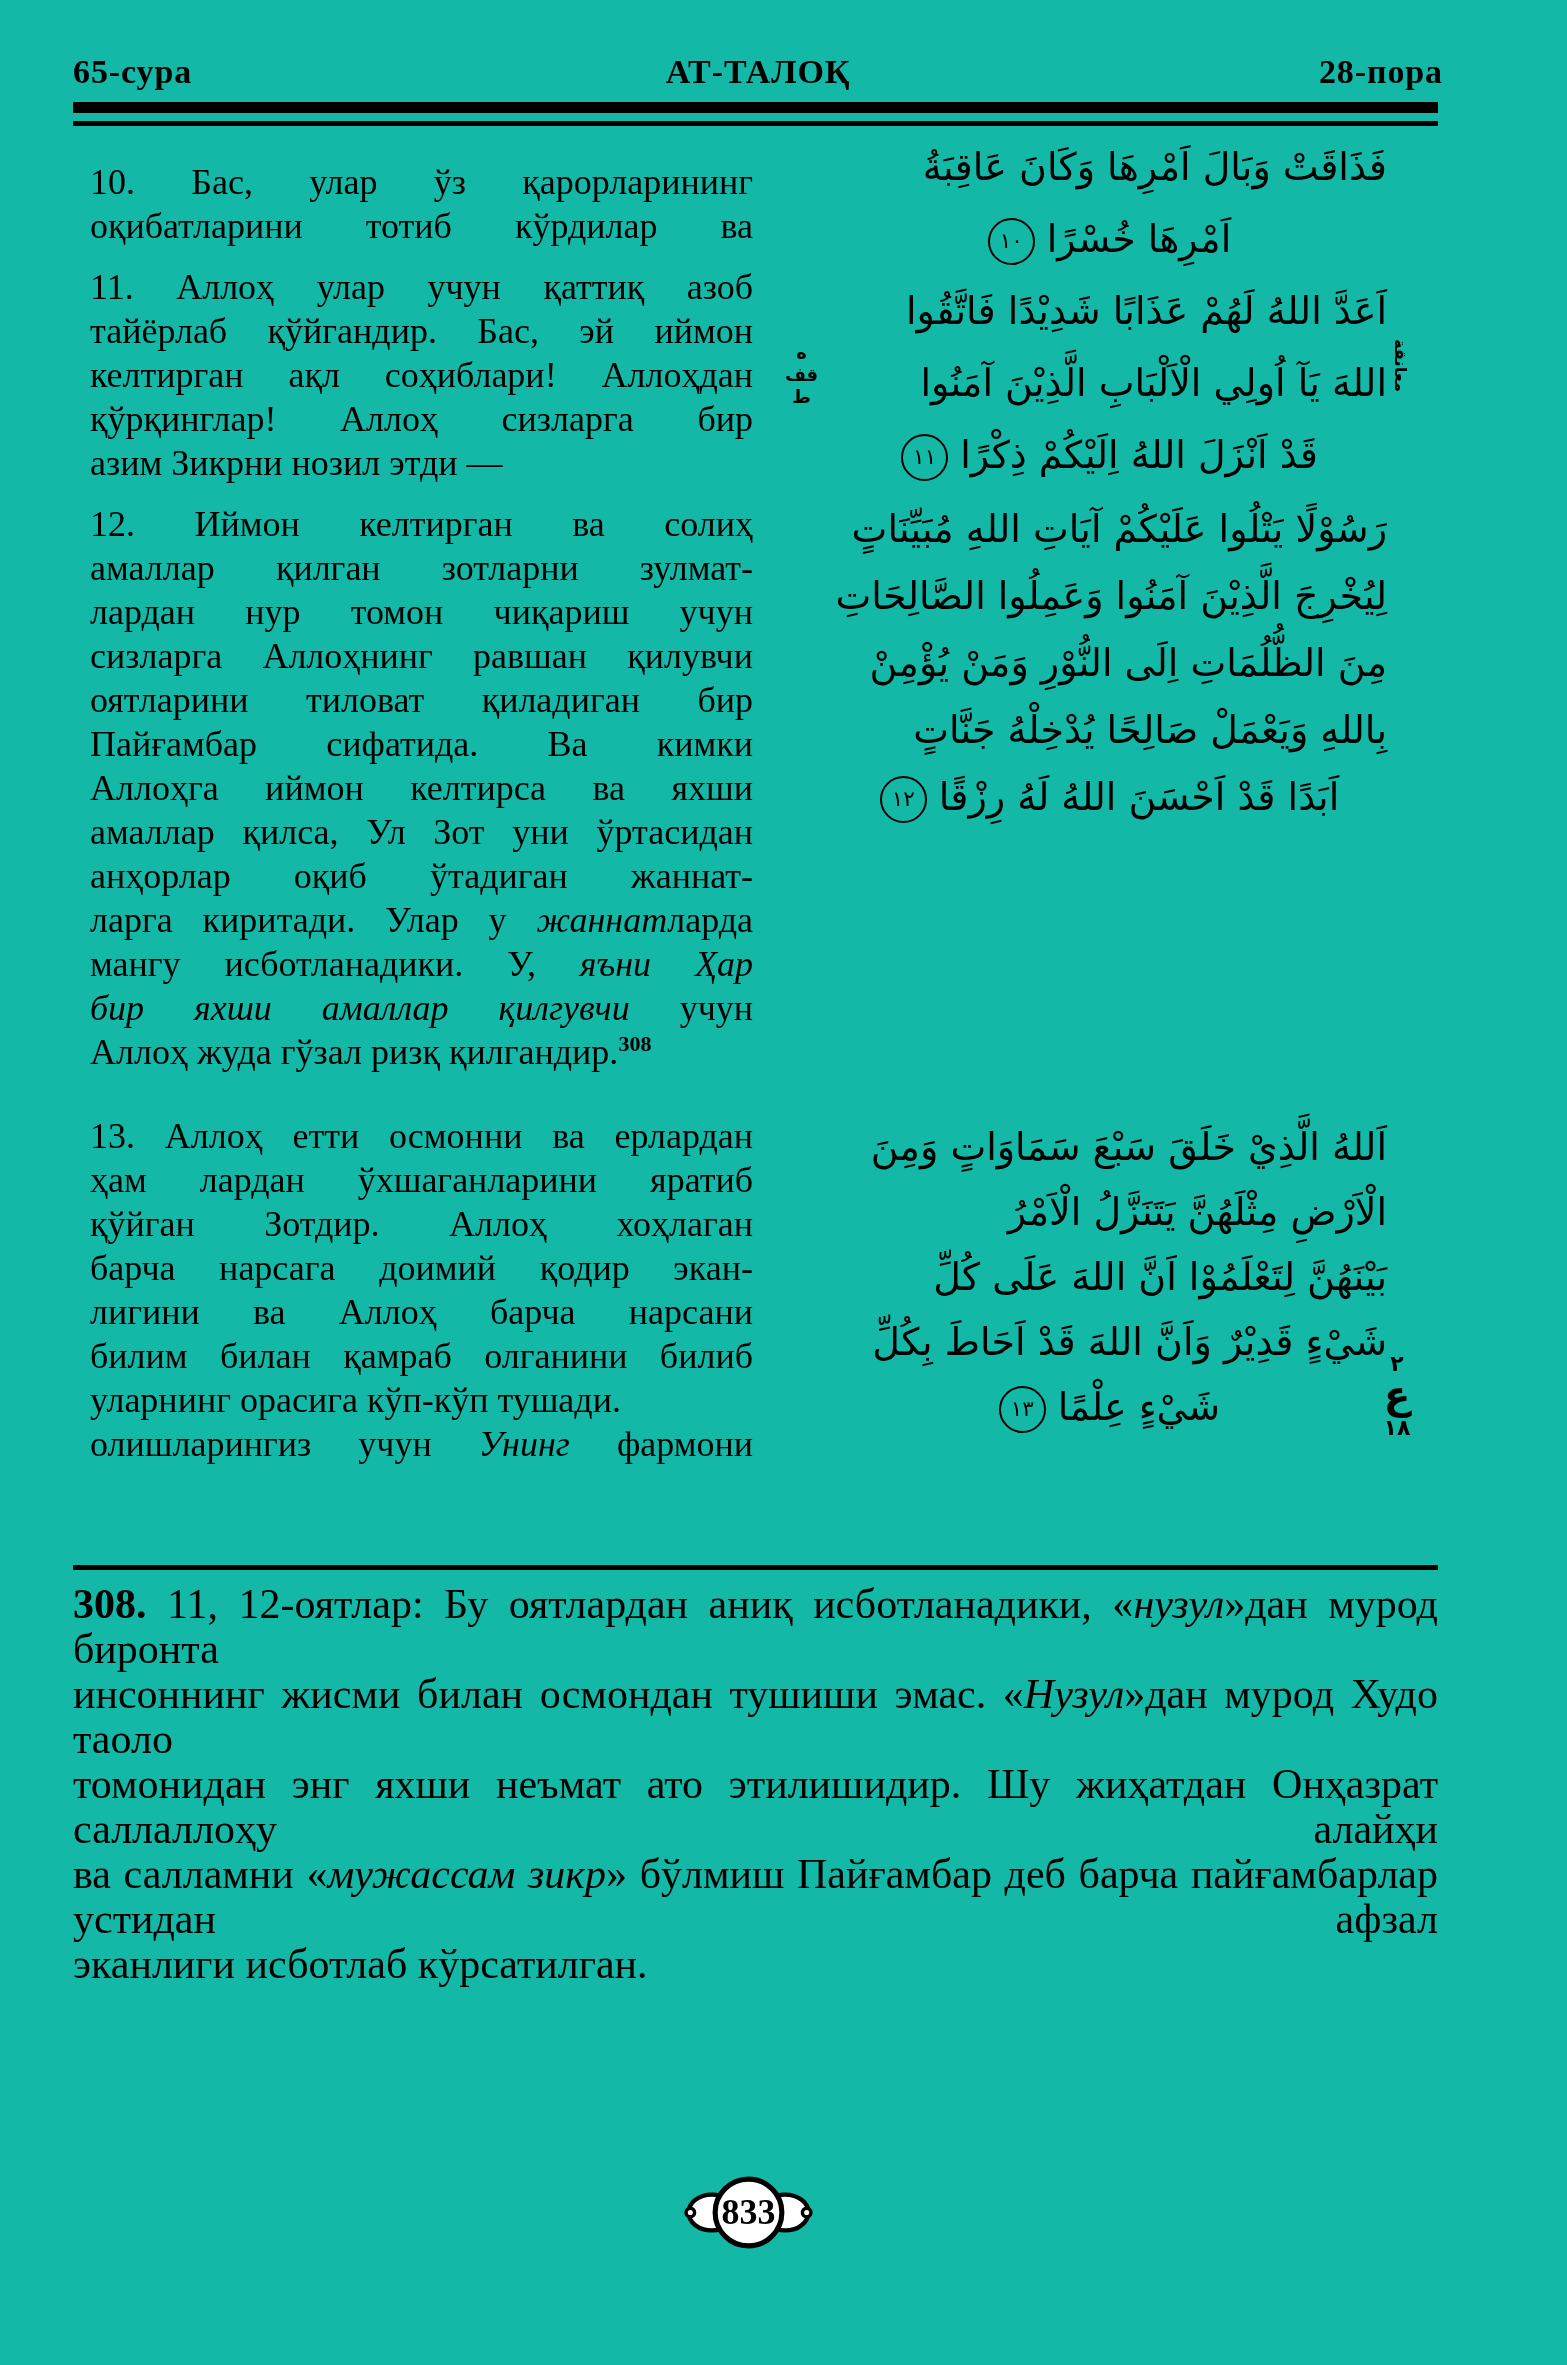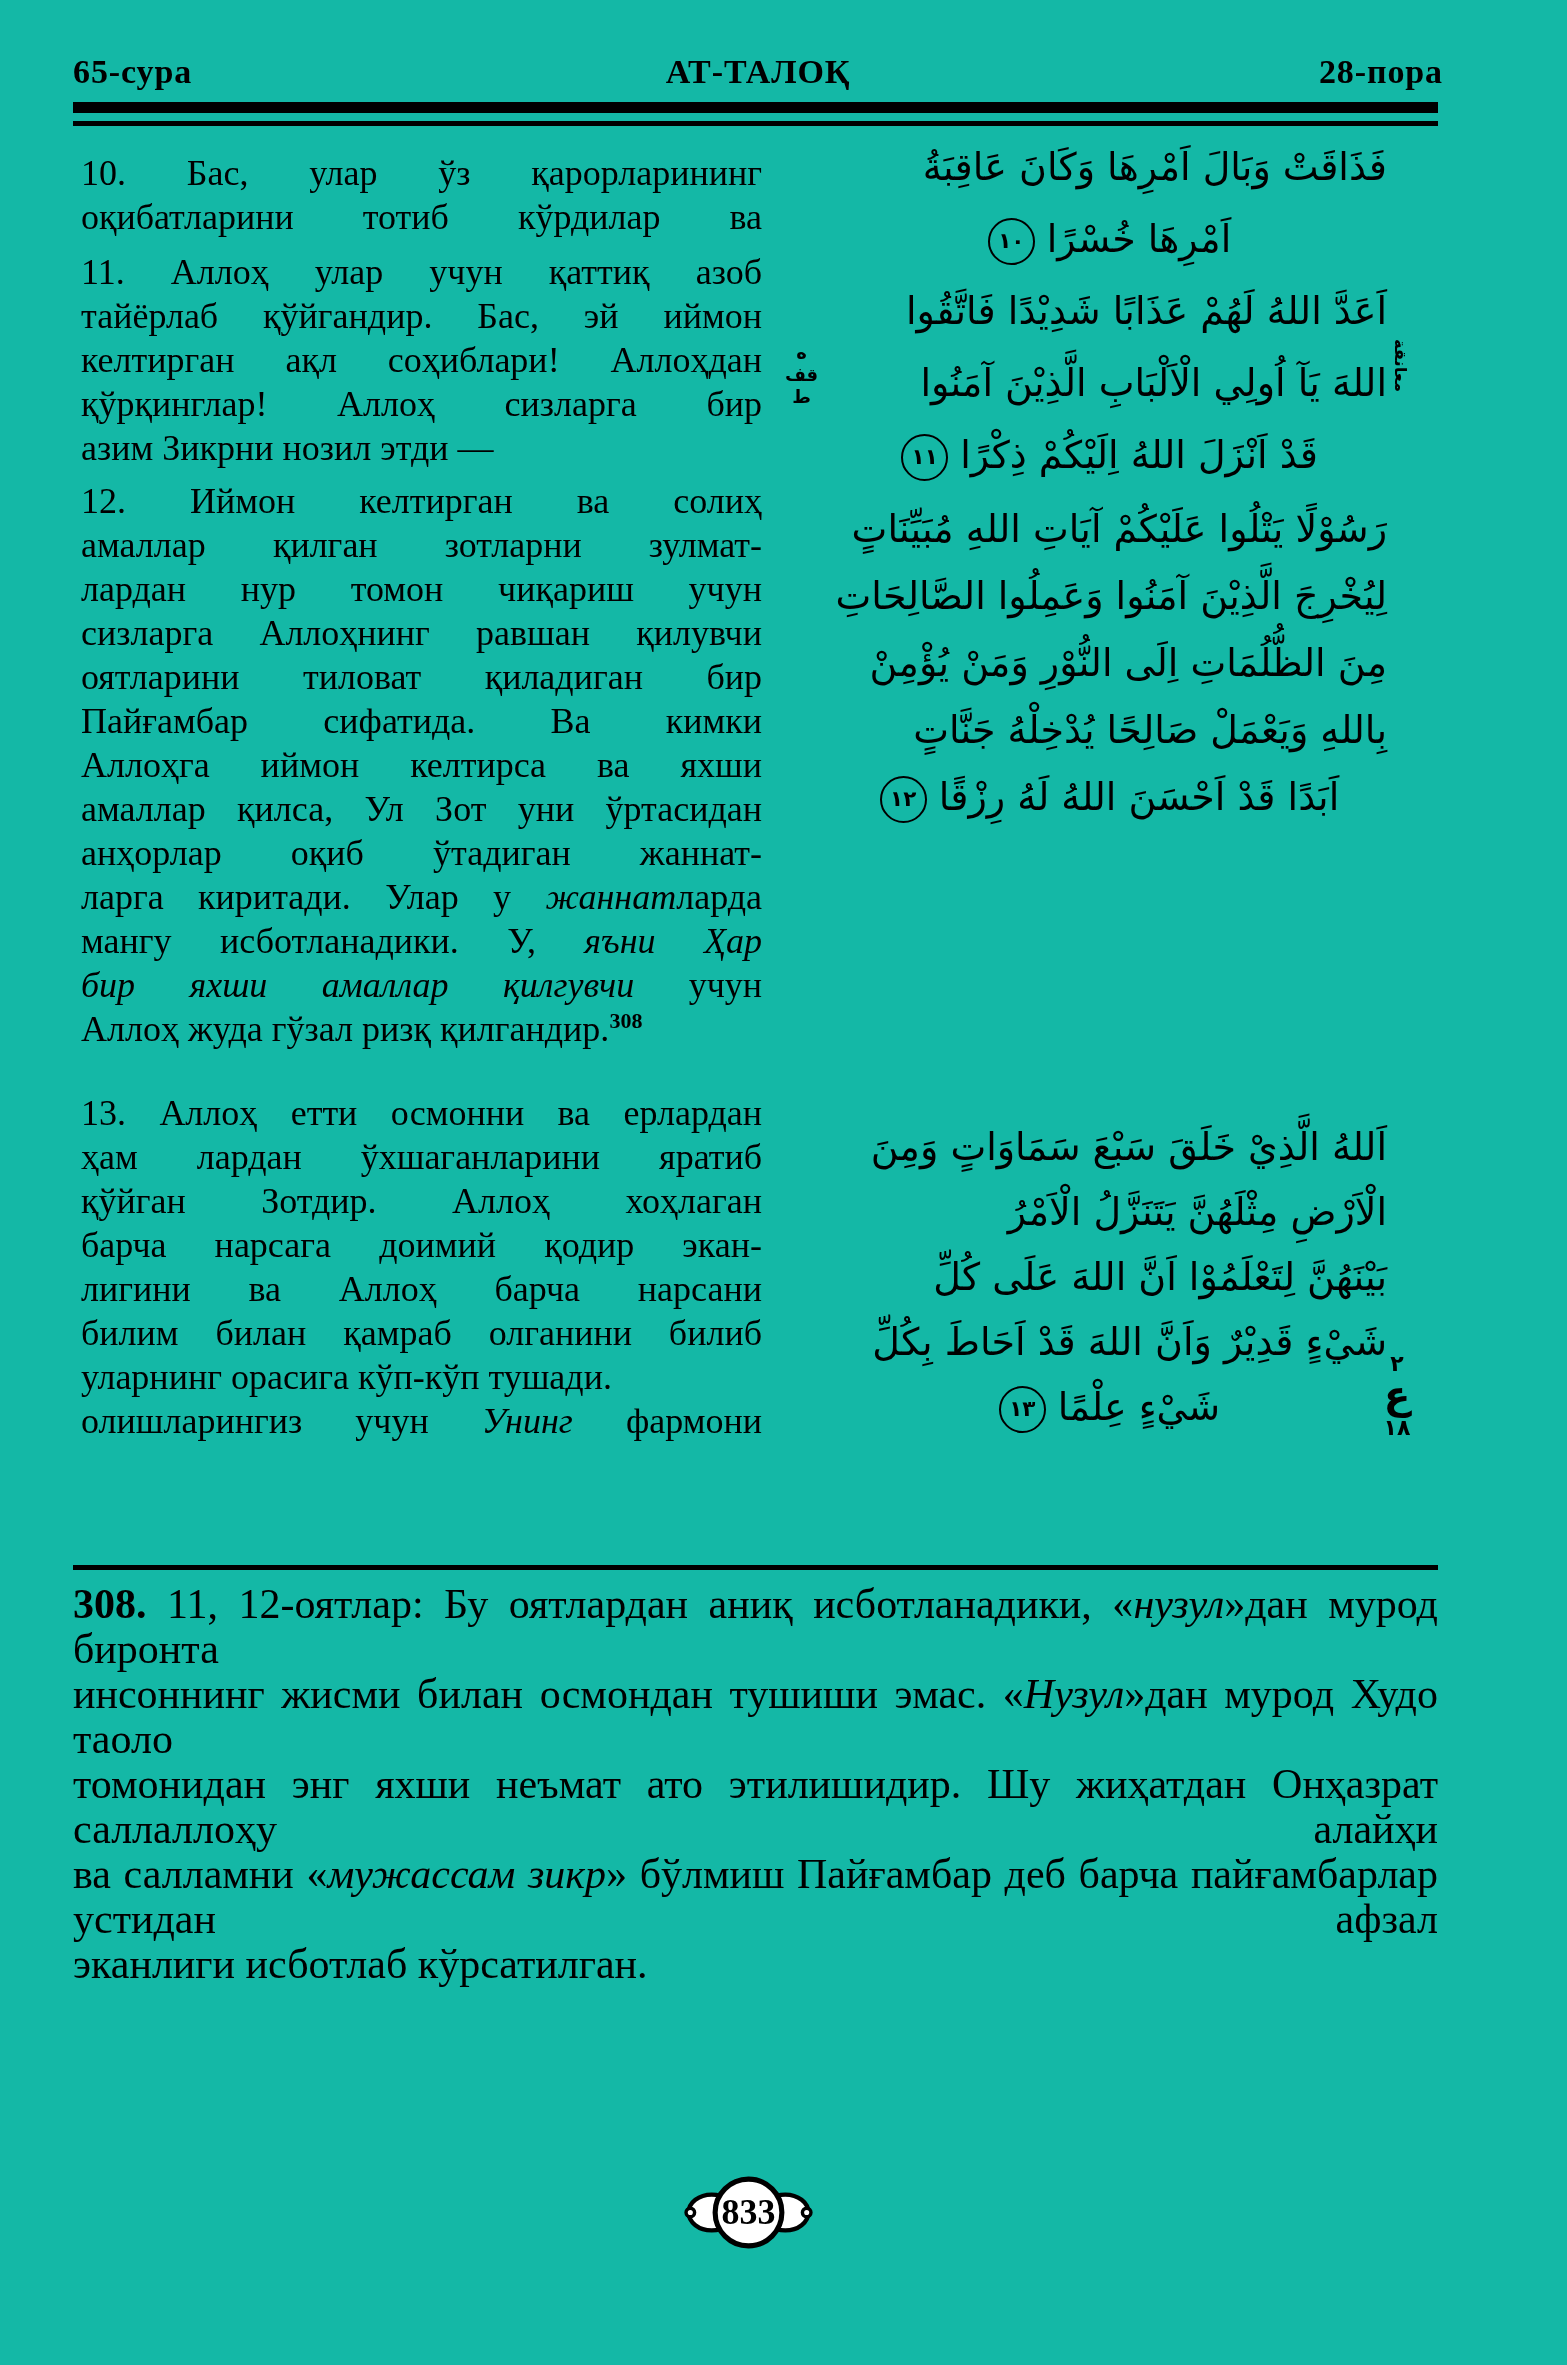--- a/index.html
+++ b/index.html
@@ -16,21 +16,21 @@
   .header .ctr{position:absolute;left:0;right:0;text-align:center;}
   .hrule{
     position:absolute;left:73px;top:102px;width:1365px;height:7.7px;
     border-top:11px solid #000;border-bottom:5.2px solid #000;
   }
   
   .col-cyr{
     position:absolute;left:73px;top:143px;width:697px;
     font-size:36px;line-height:44px;
   }
-  .para{margin:8px;}
+  .para{margin:17px;}
   .para.mb12{margin-bottom:11px;}
   .para.mb10{margin-bottom:9.4px;}
   .para.mb47{margin-bottom:40px;}
   .tl{text-align:justify;}
   .tl.j{text-align-last:justify;}
   .tl.l{text-align-last:left;}
   .tl.c{text-align:center;text-align-last:center;}
   .tl.r{text-align:right;text-align-last:right;}
   sup{vertical-align:super;font-size:22px;font-weight:bold;line-height:0;}
   
@@ -39,21 +39,21 @@
     direction:rtl;font-family:"DejaVu Sans",sans-serif;font-size:38px;
   }
   .col-ar .tl{white-space:nowrap;}
   .ablock{position:absolute;left:0;width:567px;}
   .b1{top:131px;line-height:72px;}
   .b2{top:496px;line-height:67px;}
   .b3{top:1115px;line-height:65px;}
   .ayah{
     display:inline-block;width:43px;height:43px;border:2.6px solid #000;
     border-radius:50%;font-size:21.5px;line-height:41px;text-align:center;
-    vertical-align:middle;margin:0 12px;white-space:nowrap;font-weight:bold;
+    vertical-align:middle;margin:0 12px;white-space:nowrap;
   }
   
   .waqf{
     position:absolute;left:780px;top:342px;width:43px;
     direction:rtl;font-family:"DejaVu Sans",sans-serif;font-size:18px;
     line-height:22px;text-align:center;font-weight:bold;
   }
   .waqf span{display:block;}
   .muanaqah{
     position:absolute;left:1391px;top:339px;height:77px;

